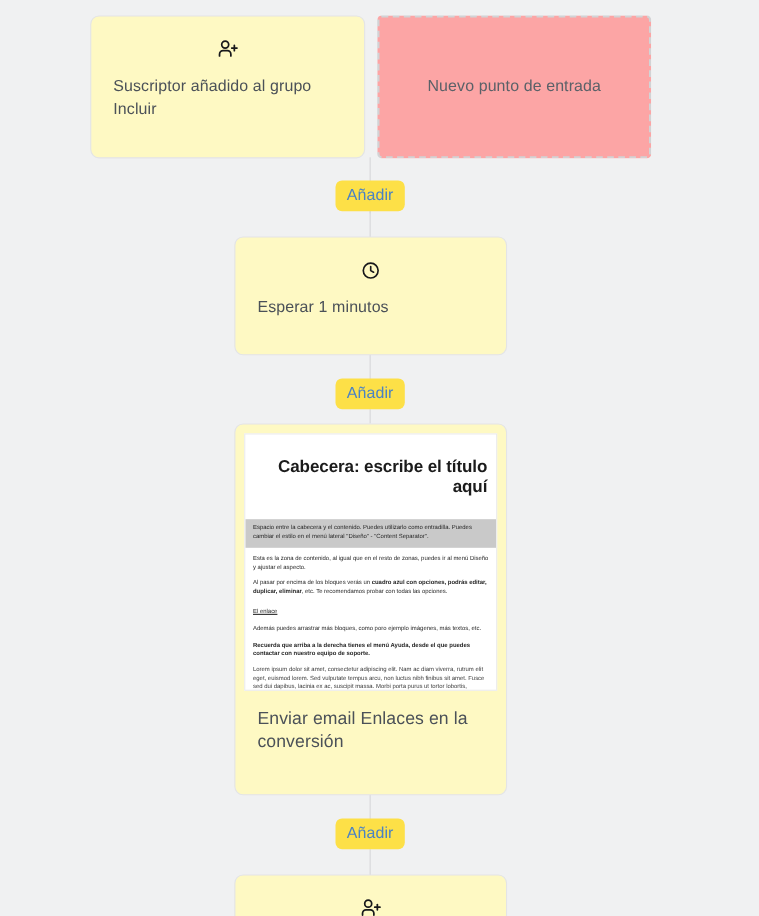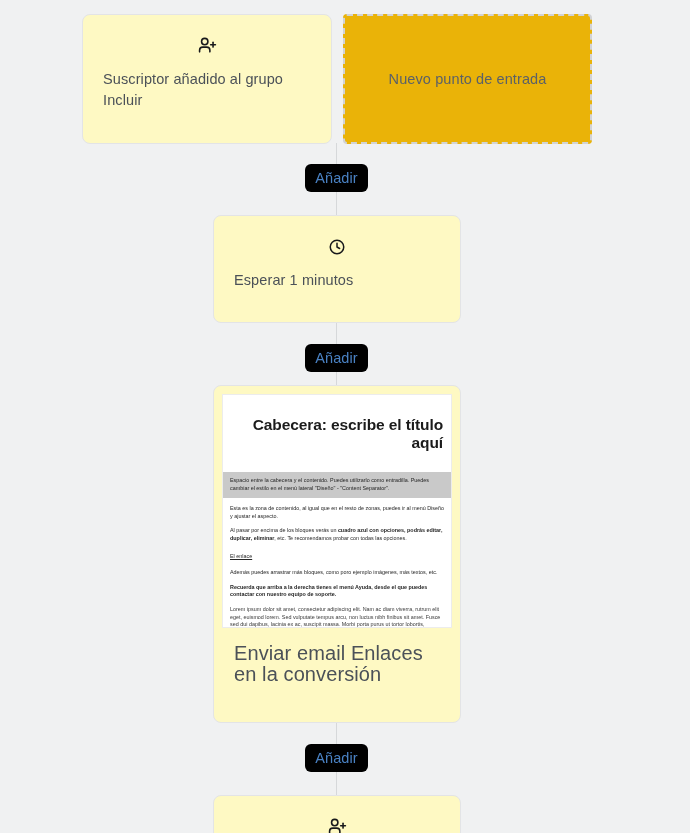--- a/index.html
+++ b/index.html
@@ -33,21 +33,21 @@
   
   .card {
     position: absolute;
     background: #fef9c3;
     border: 1px solid #e3e4e6;
     border-radius: 8px;
     box-sizing: border-box;
     z-index: 1;
   }
   .card.dashed {
-    background: #eab308;
+    background: #fca5a5;
     border: 2px dashed #d2d3d5;
     border-radius: 4px;
   }
 
   .card-icon {
     width: 100%;
     text-align: center;
     margin-top: 19px;
     height: 22px;
     line-height: 22px;
@@ -71,21 +71,21 @@
     letter-spacing: 0.1px;
     position: absolute;
     left: 0; right: 0;
     top: 50%;
     transform: translateY(-50%);
   }
 
   
   .add-btn {
     position: absolute;
-    background: #000000;
+    background: #fde047;
     color: #4a82c4;
     font-size: 14.5px;
     border: none;
     border-radius: 6px;
     height: 28px;
     line-height: 28px;
     text-align: center;
     width: 63px;
     left: 305px;
     cursor: pointer;
@@ -137,21 +137,21 @@
   }
   .email-lorem {
     padding: 0 7px;
     font-size: 5.4px;
     line-height: 7.6px;
     color: #3a3a3a;
     margin-top: 5px;
   }
 
   .email-label {
-    font-size: 20px;
+    font-size: 16px;
     line-height: 21px;
     color: #4b5158;
     padding: 0 20px;
     margin-top: 15px;
     letter-spacing: 0.1px;
   }
 </style>
 </head>
 <body>
 

